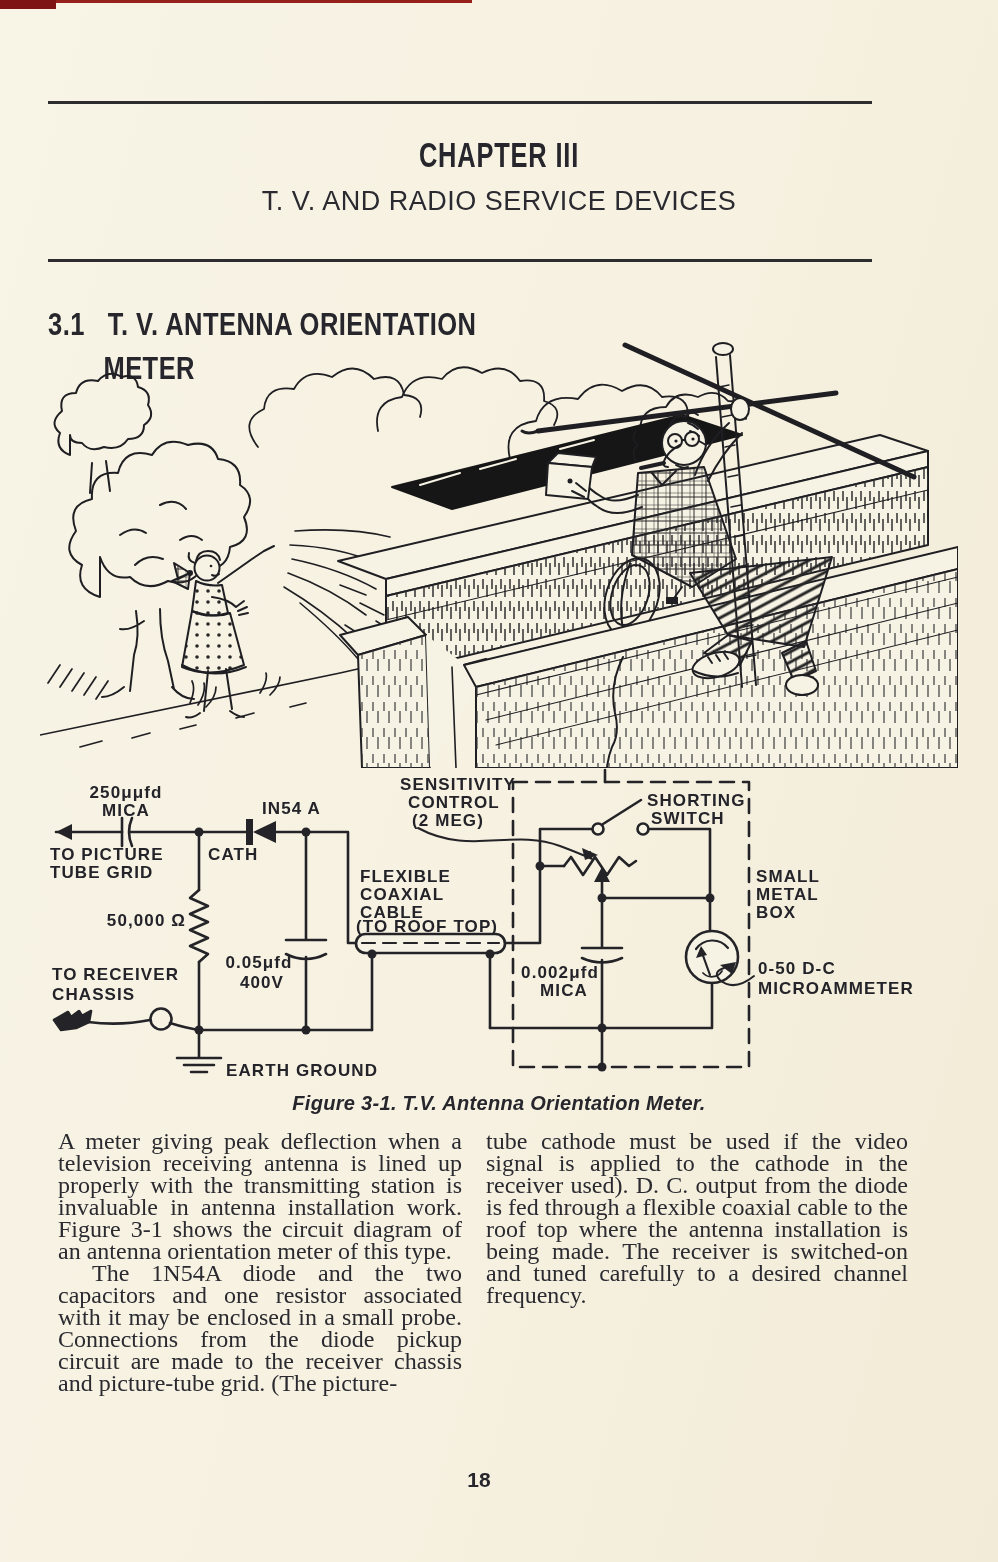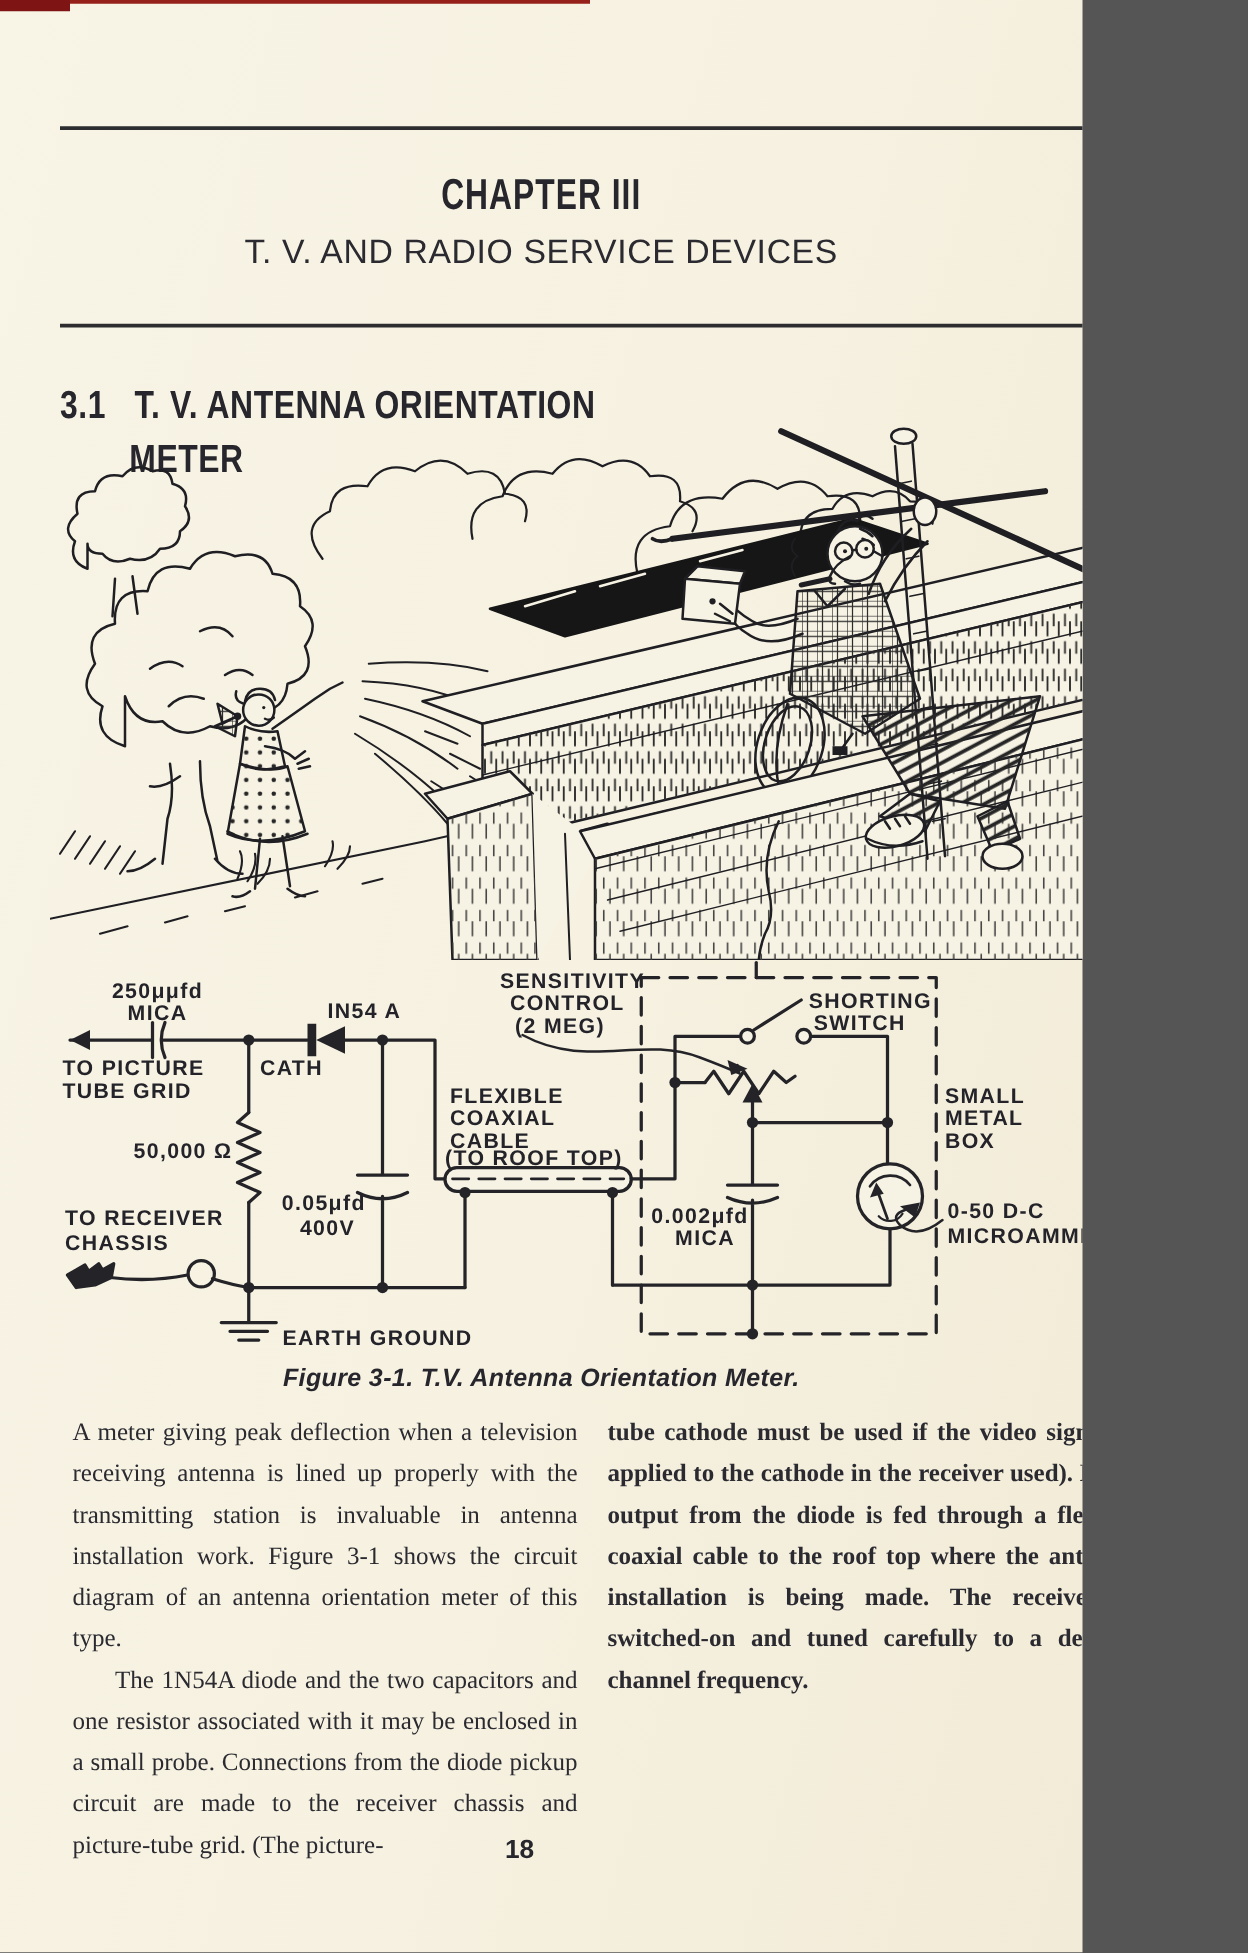--- a/index.html
+++ b/index.html
@@ -1,16 +1,16 @@
 <!DOCTYPE html>
 <html><head>
 <meta charset="utf-8">
 <style>
   html,body{margin:0;padding:0;background:#555;}
-  .page{position:relative;width:866px;height:1562px;overflow:hidden;
+  .page{position:relative;width:998px;height:1562px;overflow:hidden;
         background:linear-gradient(105deg,#f8f4e6 0%,#f6f1e0 55%,#f1ebd7 100%);
         font-family:"Liberation Sans",sans-serif;color:#24242a;}
   .red-corner{position:absolute;top:0;left:0;width:56px;height:9px;background:#7f1414;}
   .red-line{position:absolute;top:0;left:0;width:472px;height:3px;background:#96201a;}
   .rule{position:absolute;left:48px;width:824px;height:3px;background:#2d2d30;}
   .rule-top{top:101px;}
   .rule-bottom{top:259px;}
   .chapter{position:absolute;top:138px;left:0;width:100%;text-align:center;
            font-size:31px;font-weight:700;letter-spacing:1px;color:#26262c;
            transform:scale(.82,1.12);}
@@ -22,23 +22,23 @@
   .section .num{margin-right:26px;}
   .section .l2{margin-left:63px;}
   .illus,.circ{position:absolute;left:40px;}
   .illus{top:335px;width:918px;height:433px;}
   .circ{top:768px;width:918px;height:320px;}
   svg text{font-family:"Liberation Sans",sans-serif;font-weight:700;
            font-size:17px;letter-spacing:1.1px;fill:#232329;}
   .caption{position:absolute;top:1092px;left:0;width:100%;text-align:center;
            font-size:20px;font-weight:700;font-style:italic;color:#26262c;letter-spacing:.3px;}
   .col{position:absolute;top:1130px;font-family:"Liberation Serif",serif;
-       font-size:20px;line-height:33px;text-align:justify;color:#2a2a30;}
+       font-size:24px;line-height:22px;text-align:justify;color:#2a2a30;}
   .col-left{left:58px;width:404px;}
-  .col-right{left:486px;width:422px;font-weight:bold;}
+  .col-right{left:486px;width:422px;}
   .col p{margin:0;}
   .col p.indent{text-indent:34px;}
   .pageno{position:absolute;top:1468px;left:0;width:96%;text-align:center;
           font-size:21px;font-weight:700;color:#26262c;}
 </style>
 </head>
 <body>
 
 <div class="page">
   <div class="red-line"></div>

